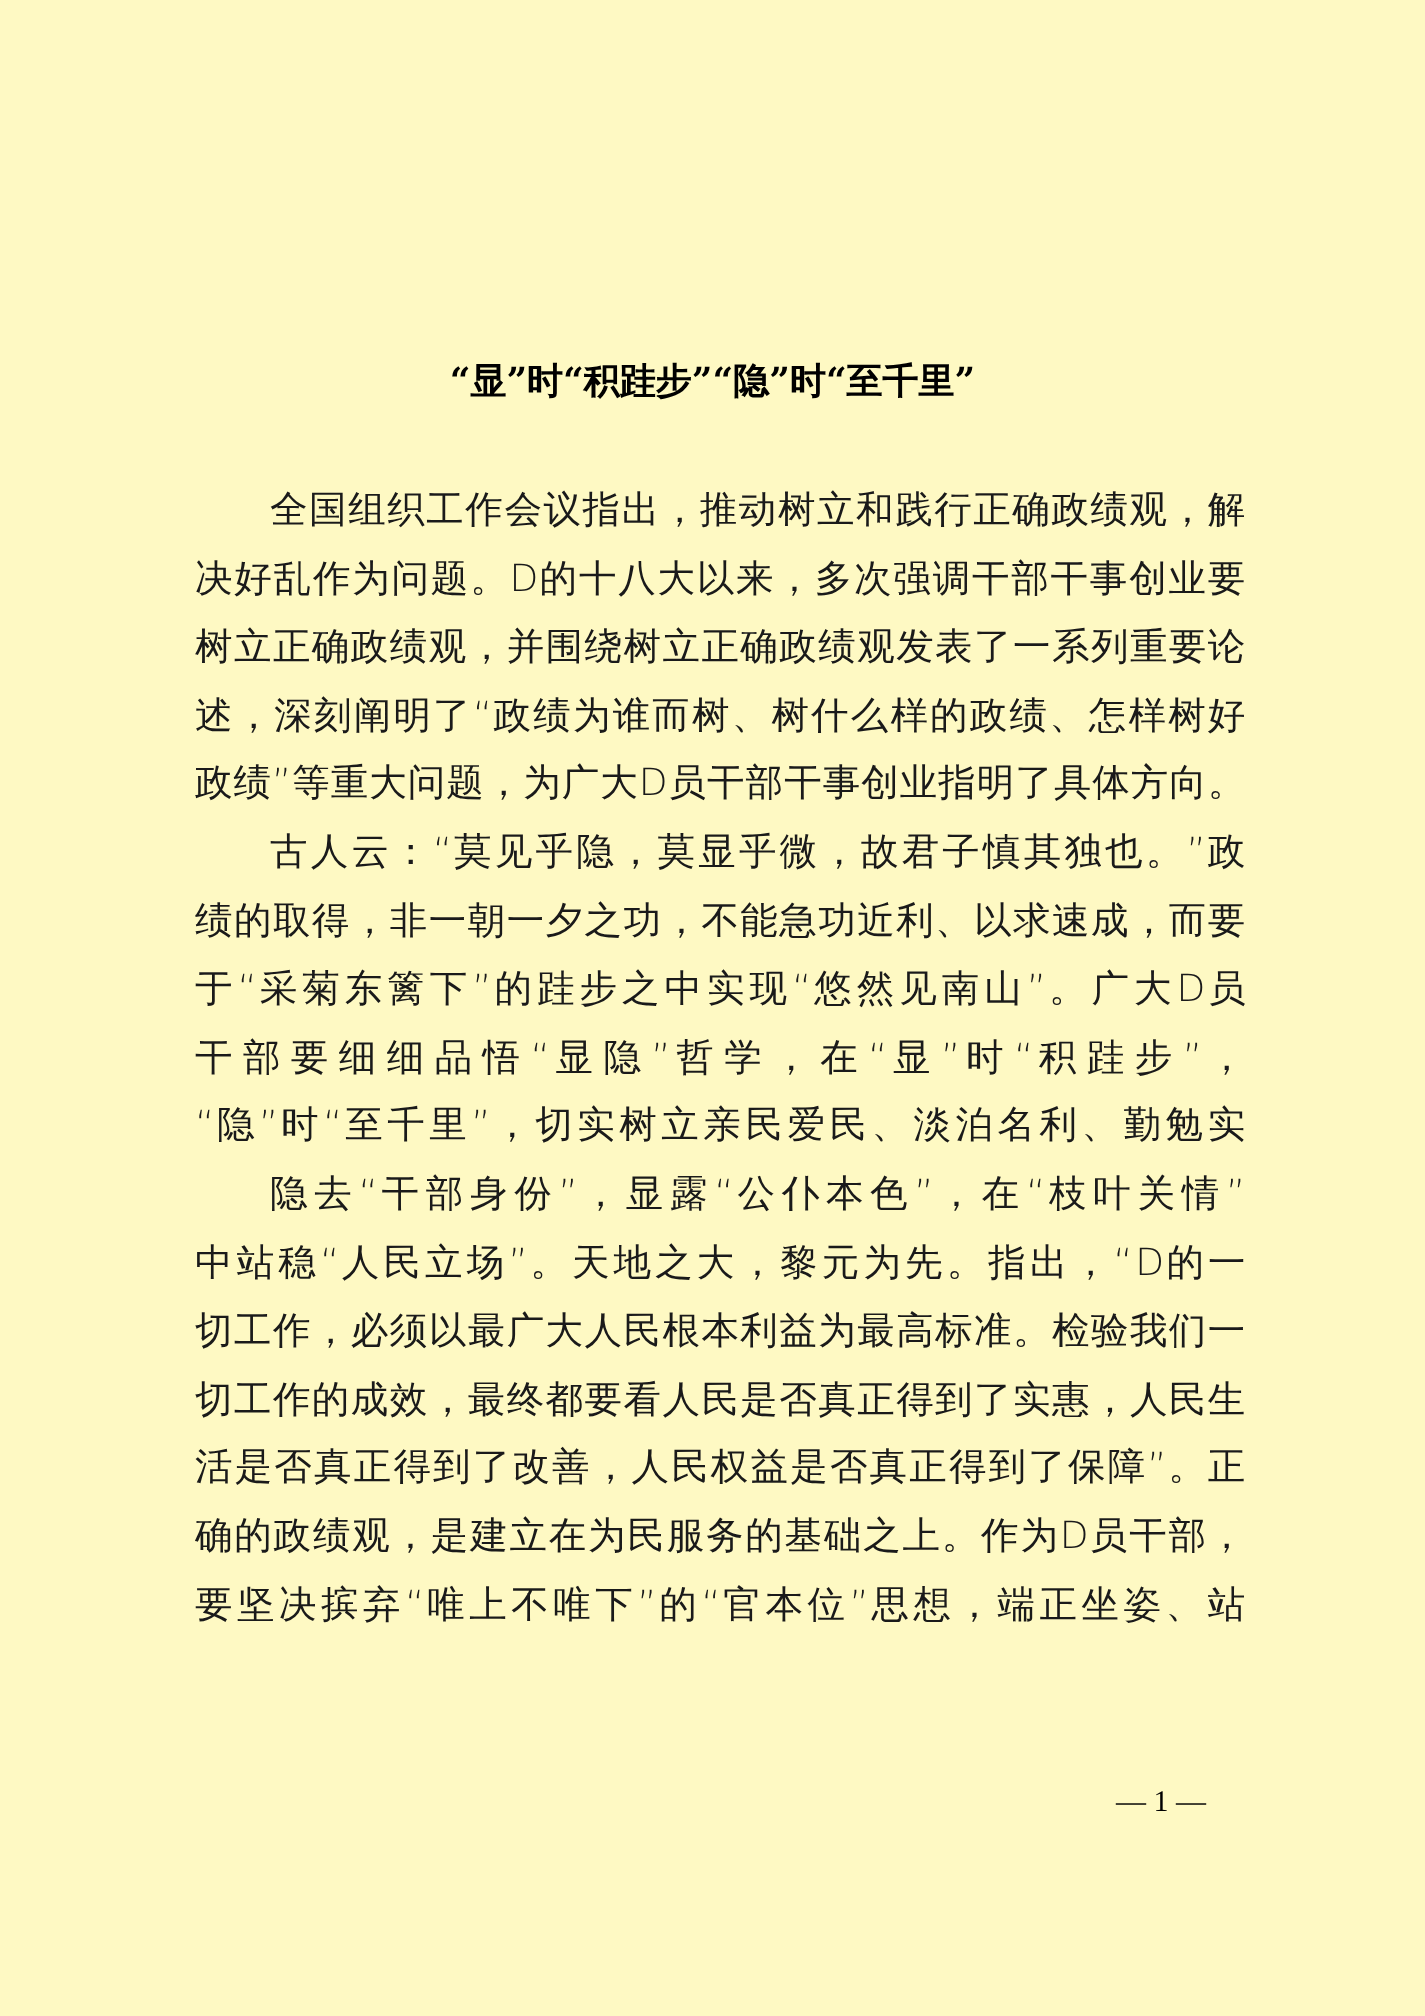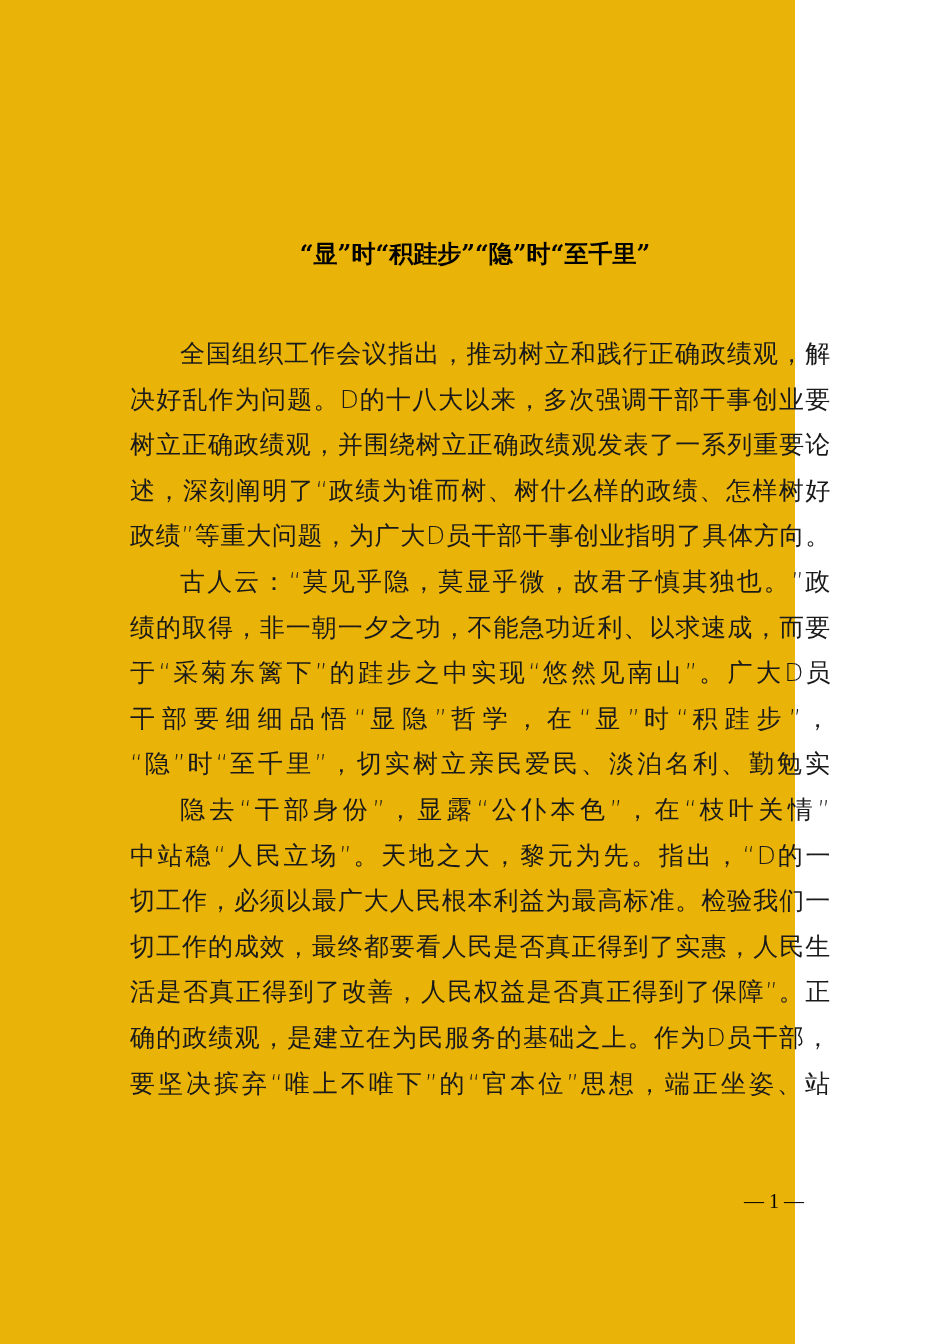--- a/index.html
+++ b/index.html
@@ -11,41 +11,40 @@
       width: 950px;
       height: 1344px;
       position: relative;
       overflow: hidden;
       font-family: "DejaVu Serif", "Liberation Serif", serif;
       color: #111111;
     }
     .page {
       position: absolute;
       left: 0; top: 0;
-      width: 770px;
+      width: 950px;
       height: 1344px;
-      background: #eab308;
-      padding-left: 25px;
+      background: #fef9c3;
     }
     .title {
       position: absolute;
       top: 238px;
       left: 0;
       width: 950px;
       text-align: center;
       font-size: 24px;
       font-weight: bold;
       letter-spacing: 0px;
       color: #000000;
       font-family: "DejaVu Serif", "Liberation Serif", serif;
     }
     .body-text {
       position: absolute;
       left: 130px;
-      top: 331px;
+      top: 317px;
       width: 700px;
     }
     .line {
       height: 45.6px;
       line-height: 45.6px;
       font-size: 25px;
       text-align: justify;
       text-align-last: justify;
       white-space: nowrap;
       overflow: visible;

